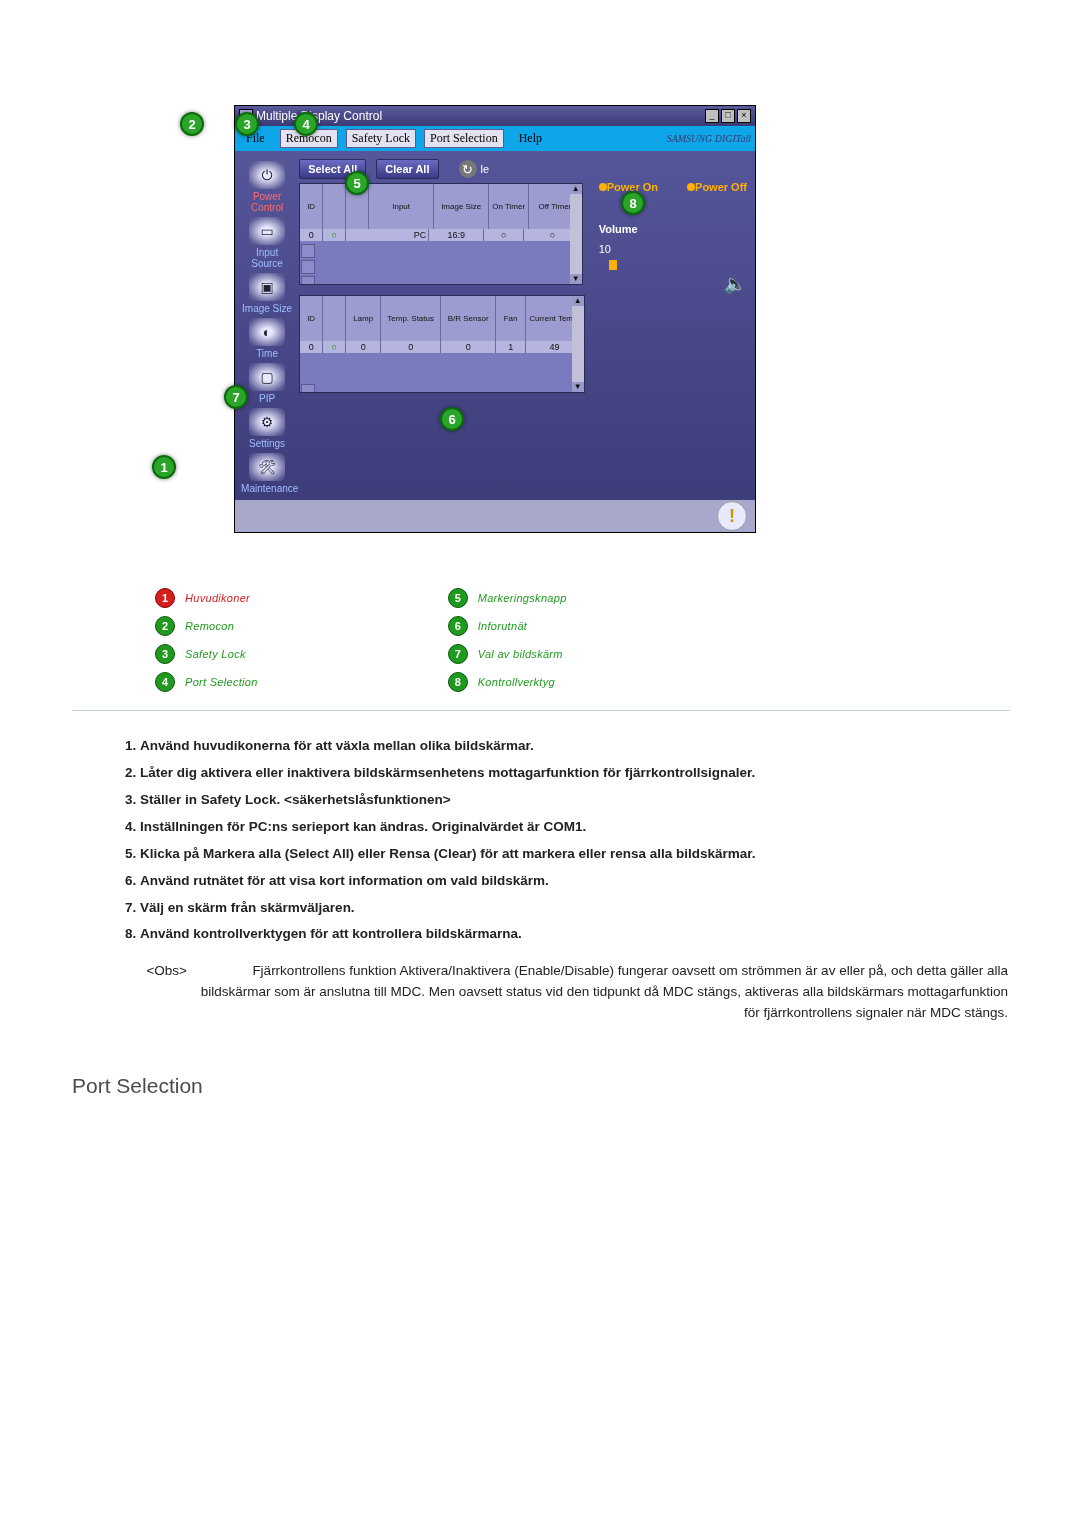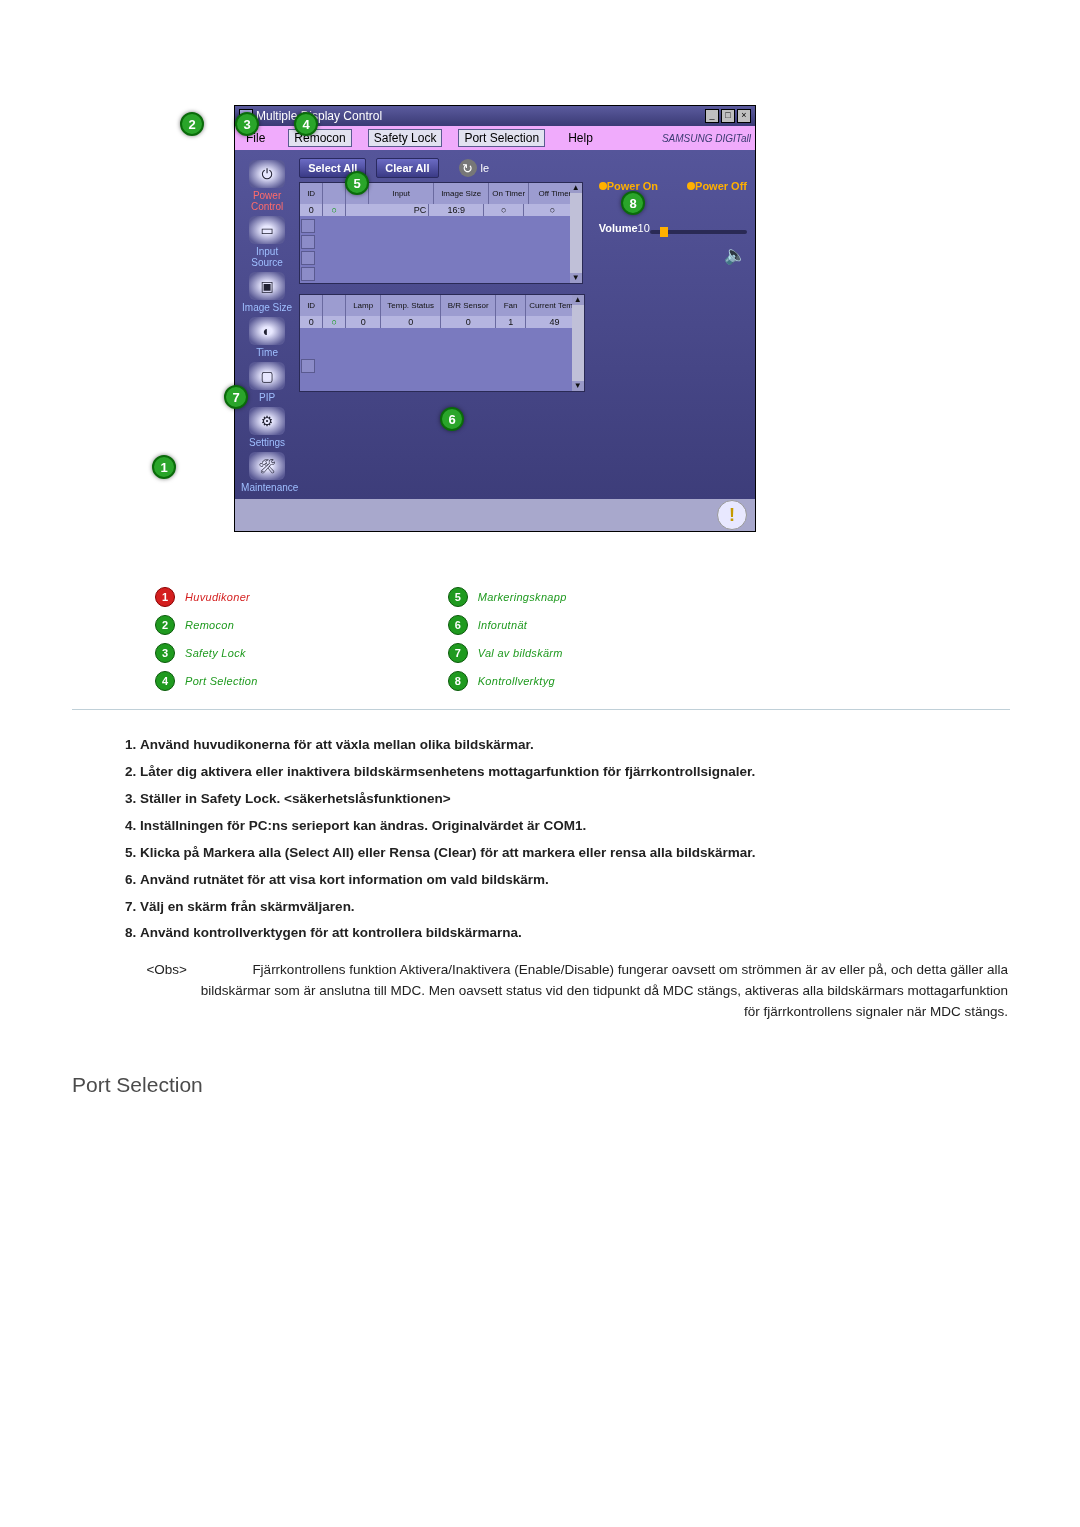--- a/index.html
+++ b/index.html
@@ -32,27 +32,28 @@
     padding: 2px 4px;
     height: 16px;
   }
   .title-left { display: flex; align-items: center; gap: 3px; }
   .title-ctrls { display: flex; gap: 2px; }
   .title-ctrls span {
     width: 12px; height: 12px; background: #c0c0c0; border: 1px solid #000;
     display: inline-block; font-size: 9px; line-height: 10px; text-align: center; color: #000;
   }
   .menu-bar {
-    background: #f0abfc;
+    background: #0ea5e9;
     display: flex;
     align-items: center;
     padding: 3px 4px;
-    gap: 16px;
+    gap: 8px;
     font-size: 12px;
     color: #000;
+    font-family: Liberation Serif, serif;
   }
   .menu-bar .mi {
     padding: 1px 6px;
     border: 1px solid transparent;
   }
   .menu-bar .boxed {
     background: #e2e2f0;
     border: 1px solid #5a5a90;
     padding: 1px 5px;
   }
@@ -116,21 +117,21 @@
     height: 100px;
     position: relative;
     margin-bottom: 10px;
     overflow: hidden;
     font-size: 9px;
     color: #111;
   }
   .tiny-grid .hdr {
     display: flex; background: #9c9cd0; font-size: 8px;
   }
-  .tiny-grid .hdr div { border-right: 1px solid #6a6aa0; padding: 6px 2px; text-align: center; white-space: nowrap; }
+  .tiny-grid .hdr div { border-right: 1px solid #6a6aa0; padding: 18px 2px; text-align: center; white-space: nowrap; }
   .tiny-grid .row {
     display: flex; font-size: 9px; background: #b5b5e0;
   }
   .tiny-grid .row div { border-right: 1px solid #6a6aa0; padding: 1px 2px; text-align: center; }
   .tiny-grid .scroll {
     position: absolute; right: 0; top: 0; bottom: 0; width: 12px;
     background: #c0c0d8;
   }
   .tiny-grid .scroll .up, .tiny-grid .scroll .down {
     position: absolute; left: 0; right: 0; height: 10px; background: #9a9ac8; font-size: 8px; text-align: center;
@@ -139,21 +140,21 @@
   .tiny-grid .scroll .down { bottom: 0; }
   .right-panel {
     width: 185px;
     padding: 30px 8px 8px 8px;
     color: #fff;
     font-size: 11px;
   }
   .pwr-row { display: flex; justify-content: space-between; margin-bottom: 30px; }
   .pwr { display: flex; align-items: center; }
   .dot { width: 8px; height: 8px; border-radius: 50%; background: #ffb000; display: inline-block; }
-  .vol-row { display: flex; align-items: flex-end; margin-bottom: 10px; }
+  .vol-row { display: flex; align-items: flex-start; gap: 8px; margin-bottom: 10px; flex-direction: column; }
   .slider {
     flex: 1; height: 4px; background: #2a2a55; border-radius: 2px; position: relative;
   }
   .slider .thumb { position: absolute; left: 10px; top: -3px; width: 8px; height: 10px; background: #ffb000; }
   .speaker { text-align: right; font-size: 18px; color: #88aaff; }
   .col-h { font-size: 8px; }
   .status-bar {
     background: #a8a8cc;
     height: 32px;
     display: flex;

